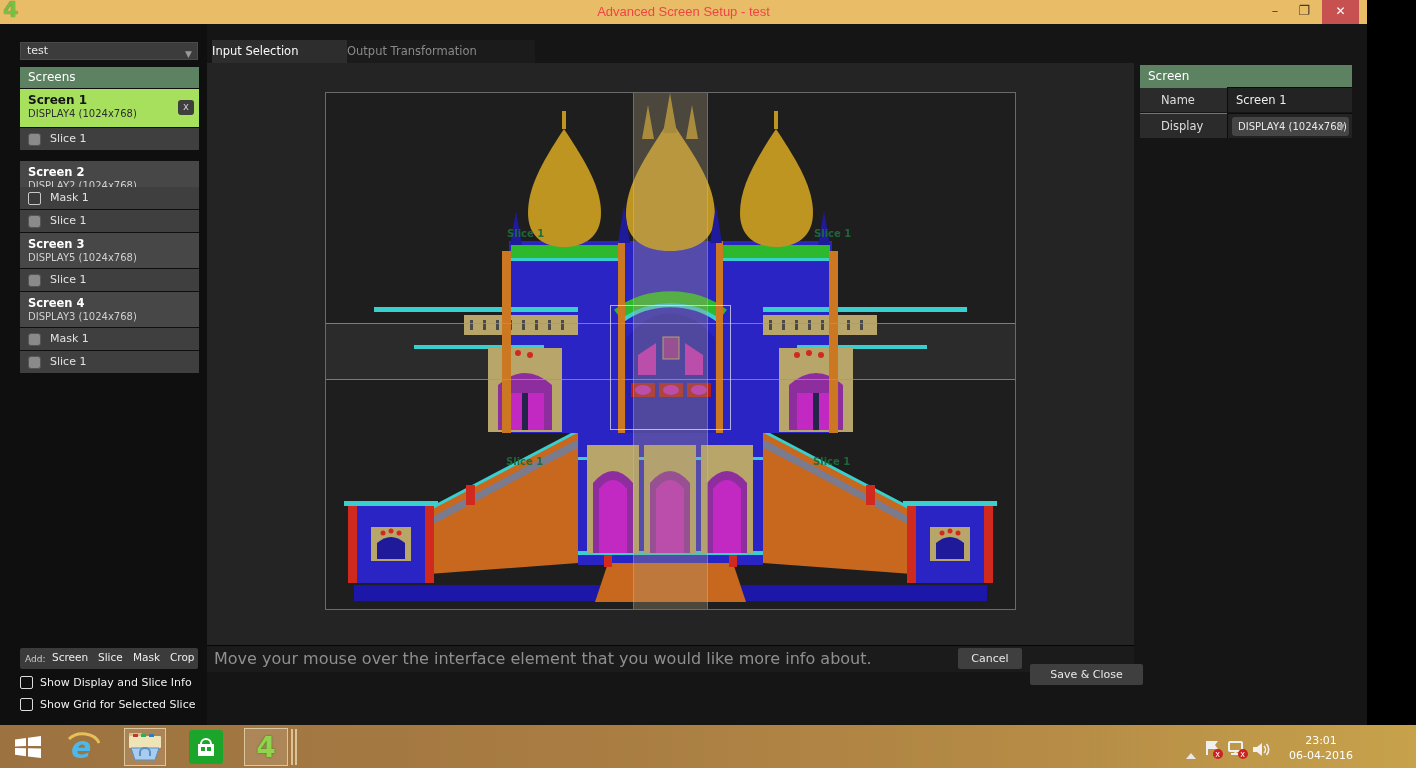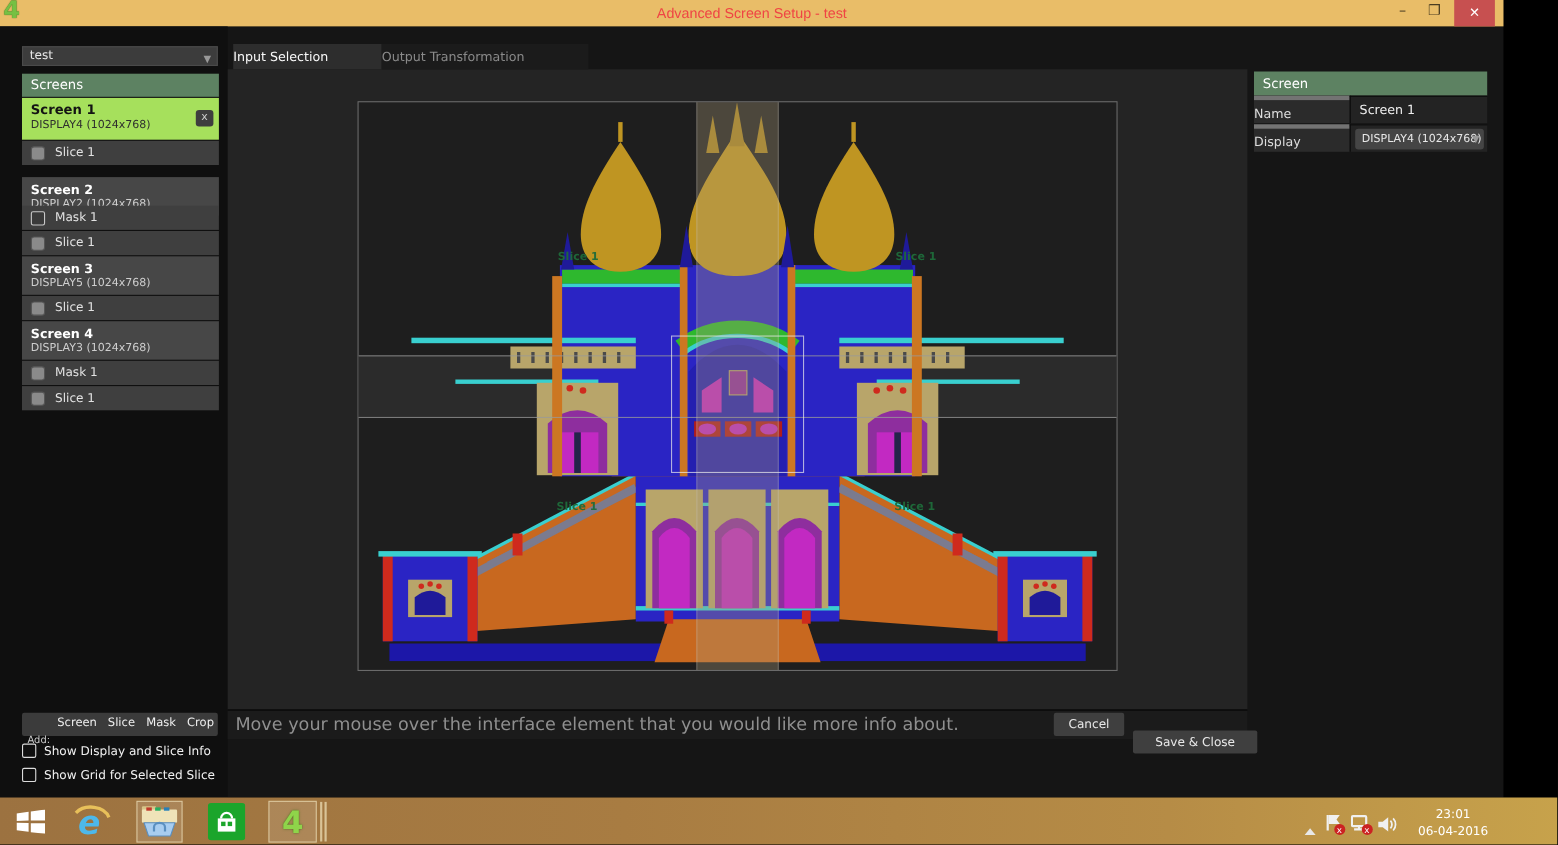--- a/index.html
+++ b/index.html
@@ -71,30 +71,30 @@
   
   .status-strip{left:207px;top:645px;width:927px;height:27px;background:#1b1b1b;border-top:1px solid #050505;}
   .status-text{left:214px;top:645px;height:27px;line-height:27px;font-size:16px;color:#8f8f8f;}
   .act-btn{top:648px;height:21px;background:var(--button-bg);border-radius:2px;color:#e8e8e8;
     font-size:11px;text-align:center;line-height:21px;}
   .btn-cancel{left:958px;width:64px;}
   .btn-save{left:1030px;width:113px;margin-top:16px;}
 
   
   .add-bar{left:20px;top:648px;width:178px;height:21px;background:#3b3b3b;border-radius:2px;color:#eee;}
-  .add-bar .addlbl{position:absolute;left:5px;top:20px;font-size:9px;color:#ccc;text-align:right;}
+  .add-bar .addlbl{position:absolute;left:5px;top:6px;font-size:9px;color:#ccc;text-align:right;}
   .add-bar .abtn{position:absolute;top:3px;font-size:10.5px;color:#eee;}
   .opt-cb{width:13px;height:13px;border:1.5px solid #dcdcdc;border-radius:2px;background:transparent;}
   .opt-lbl{font-size:11px;color:#f0f0f0;}
 
   
   .panel-header{left:1140px;top:65px;width:212px;height:22px;background:var(--group-header-bg);
     color:#fff;font-size:12px;line-height:22px;padding-left:8px;}
   .p-lbl{left:1140px;width:87px;height:25px;background:#2b2b2b;color:#ddd;font-size:11.5px;
-    line-height:25px;padding-left:0;border-top:4px solid #737373;}
+    line-height:25px;padding-left:21px;border-top:1px solid #737373;}
   .p-val{left:1227px;width:125px;height:25px;background:#232323;color:#eee;font-size:11.5px;
     line-height:25px;padding-left:8px;border-top:1px solid #0c0c0c;border-left:1px solid #0c0c0c;}
   .p-chip{position:absolute;left:4px;top:3px;width:117px;height:19px;background:#454545;border-radius:3px;
     font-size:10px;color:#e8e8e8;line-height:19px;padding-left:6px;}
   .p-chip .caret{position:absolute;right:4px;top:1px;color:#999;font-size:9px;}
 
   .right-black{left:1367px;top:0;width:49px;height:725px;background:#000;}
 
   
   .taskbar{left:0;top:725px;width:1416px;height:43px;

